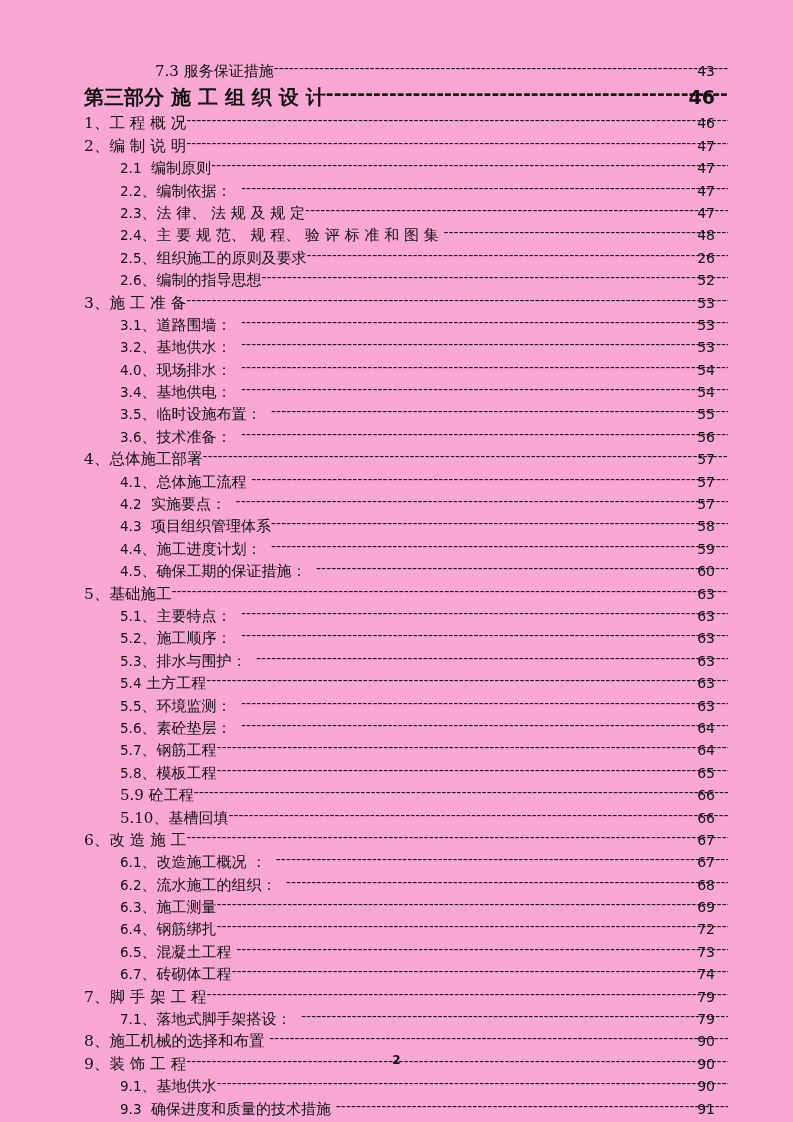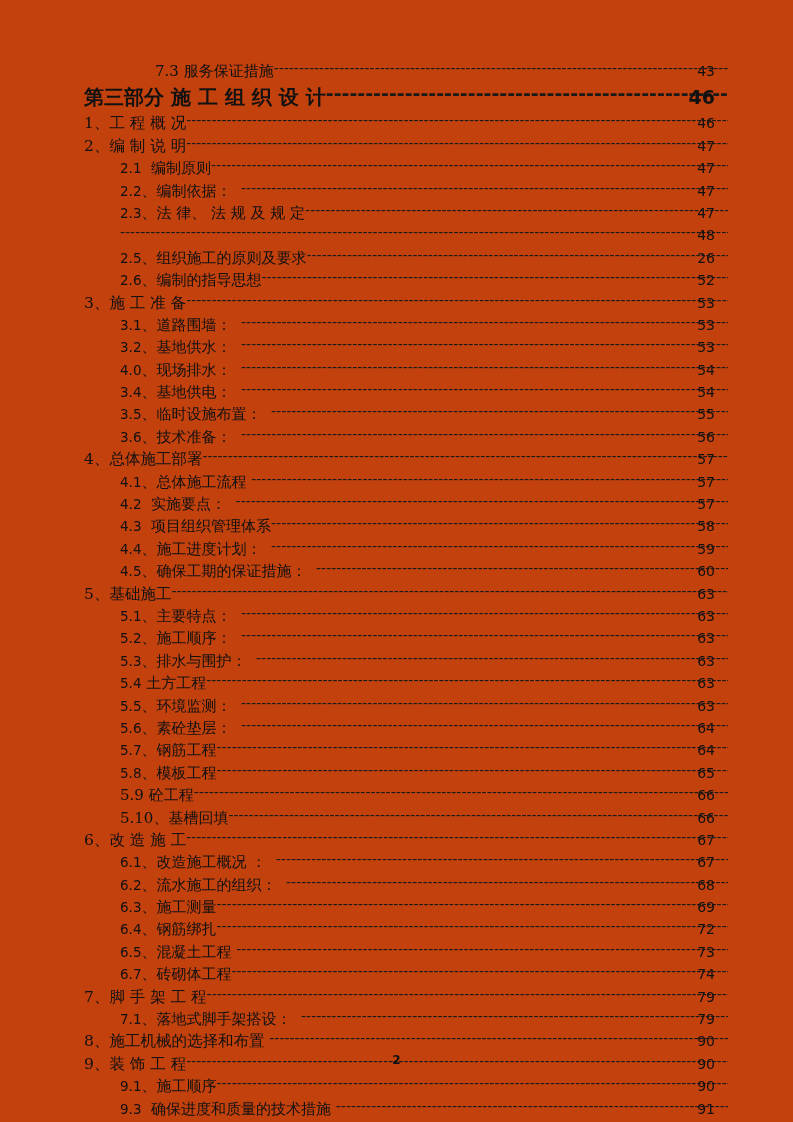--- a/index.html
+++ b/index.html
@@ -9,21 +9,21 @@
     background: #ffffff;
   }
   body {
     font-family: "DejaVu Serif", "Liberation Serif", serif;
     color: #000000;
   }
   #page {
     position: relative;
     width: 793px;
     height: 1122px;
-    background: #c2410c;
+    background: #f9a8d4;
     overflow: hidden;
     box-sizing: border-box;
   }
   #toc {
     position: absolute;
     left: 0;
     top: 60px;
     width: 793px;
   }
 
@@ -165,20 +165,21 @@
         <span class="toc-label"><span class="num">2.2</span><span class="sep">、</span><span class="title">编制依据：  </span></span>
         <span class="toc-leader">-------------------------------------------------------------------------------------------------------------------------------------------------------------------------</span>
         <span class="toc-page">47</span>
       </div>
       <div class="toc-row lvl-2 ind-1">
         <span class="toc-label"><span class="num">2.3</span><span class="sep">、</span><span class="title">法 律、 法 规 及 规 定</span></span>
         <span class="toc-leader">-------------------------------------------------------------------------------------------------------------------------------------------------------------------------</span>
         <span class="toc-page">47</span>
       </div>
       <div class="toc-row lvl-2 ind-1">
+        <span class="toc-label"><span class="num">2.4</span><span class="sep">、</span><span class="title">主 要 规 范、 规 程、 验 评 标 准 和 图 集 </span></span>
         <span class="toc-leader">-------------------------------------------------------------------------------------------------------------------------------------------------------------------------</span>
         <span class="toc-page">48</span>
       </div>
       <div class="toc-row lvl-2 ind-1">
         <span class="toc-label"><span class="num">2.5</span><span class="sep">、</span><span class="title">组织施工的原则及要求</span></span>
         <span class="toc-leader">-------------------------------------------------------------------------------------------------------------------------------------------------------------------------</span>
         <span class="toc-page">26</span>
       </div>
       <div class="toc-row lvl-2 ind-1">
         <span class="toc-label"><span class="num">2.6</span><span class="sep">、</span><span class="title">编制的指导思想</span></span>
@@ -354,21 +355,21 @@
         <span class="toc-label"><span class="num">8</span><span class="sep">、</span><span class="title">施工机械的选择和布置 </span></span>
         <span class="toc-leader">-------------------------------------------------------------------------------------------------------------------------------------------------------------------------</span>
         <span class="toc-page">90</span>
       </div>
       <div class="toc-row lvl-1 ind-0">
         <span class="toc-label"><span class="num">9</span><span class="sep">、</span><span class="title">装 饰 工 程</span></span>
         <span class="toc-leader">-------------------------------------------------------------------------------------------------------------------------------------------------------------------------</span>
         <span class="toc-page">90</span>
       </div>
       <div class="toc-row lvl-2 ind-1">
-        <span class="toc-label"><span class="num">9.1</span><span class="sep">、</span><span class="title">施工顺序</span></span>
+        <span class="toc-label"><span class="num">9.1</span><span class="sep">、</span><span class="title">基地供水</span></span>
         <span class="toc-leader">-------------------------------------------------------------------------------------------------------------------------------------------------------------------------</span>
         <span class="toc-page">90</span>
       </div>
       <div class="toc-row lvl-2 ind-1">
         <span class="toc-label"><span class="num">9.3</span><span class="sep">  </span><span class="title">确保进度和质量的技术措施 </span></span>
         <span class="toc-leader">-------------------------------------------------------------------------------------------------------------------------------------------------------------------------</span>
         <span class="toc-page">91</span>
       </div>
       <div class="toc-row lvl-2 ind-1">
         <span class="toc-label"><span class="sep">  </span><span class="title">主要分项施工方法</span></span>

